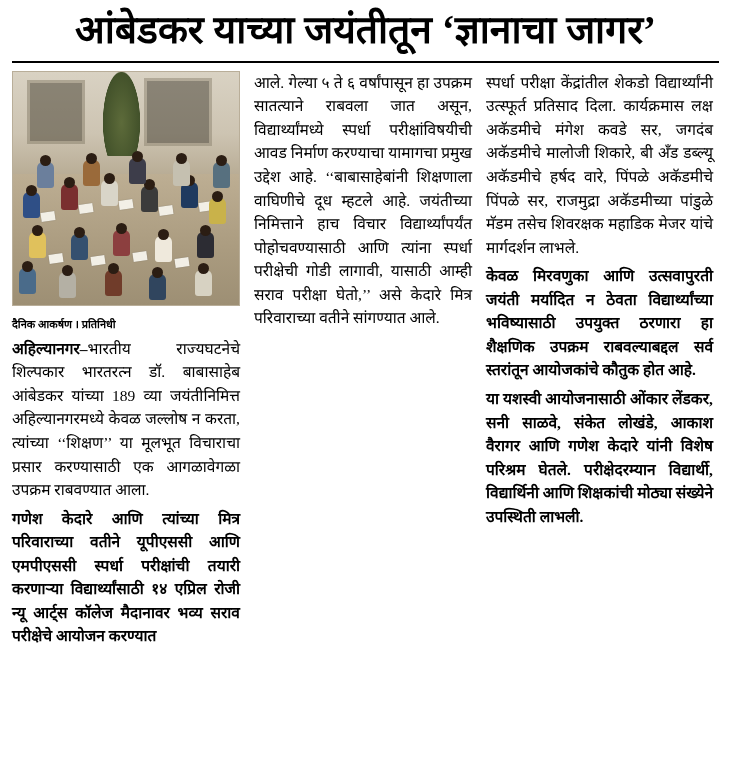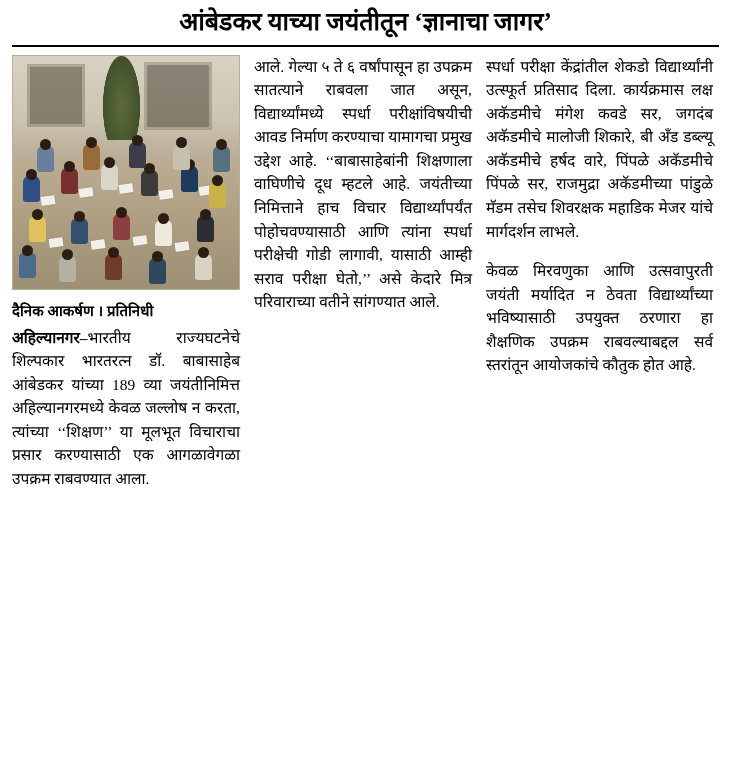--- a/index.html
+++ b/index.html
@@ -17,21 +17,21 @@
     position: relative;
     width: 731px;
     height: 772px;
     box-sizing: border-box;
     padding: 0;
     overflow: hidden;
   }
   .headline {
     font-family: "Liberation Serif", serif;
     font-weight: bold;
-    font-size: 25px;
+    font-size: 39px;
     line-height: 1.15;
     text-align: center;
     padding: 8px 10px 4px 10px;
     letter-spacing: 0px;
   }
   .rule {
     border: none;
     border-top: 2px solid #000;
     margin: 4px 12px 8px 12px;
   }
@@ -127,37 +127,38 @@
     position: absolute;
     width: 14px;
     height: 9px;
     background: #f2efe6;
     transform: rotate(-8deg);
     box-shadow: 0 0 1px rgba(0,0,0,.35);
   }
   .byline {
     font-family: "Liberation Serif", serif;
     font-weight: bold;
-    font-size: 15px;
+    font-size: 11px;
     padding: 10px 0 6px 0;
   }
   .body-text {
     font-family: "Liberation Serif", serif;
     font-size: 15.5px;
     line-height: 1.52;
     text-align: justify;
     text-justify: inter-word;
     hyphens: none;
   }
   .body-text p {
     margin: 0 0 0 0;
     text-indent: 0;
   }
   .body-text p + p {
-    margin-top: 16px;
+    margin-top: 5px;
+    font-weight: bold;
   }
   .lead-in {
     font-weight: bold;
     font-family: Liberation Serif, serif;
   }
   .indent {
     text-indent: 22px;
   }
 </style>
 </head>
@@ -209,30 +210,32 @@
         <div class="person" style="left:70px; top:88px; background:#9a6a3a;"></div>
         <div class="person" style="left:116px; top:86px; background:#3d3d4a;"></div>
         <div class="person" style="left:160px; top:88px; background:#c5c0b0;"></div>
         <div class="person" style="left:200px; top:90px; background:#57707f;"></div>
       </div>
 
       <div class="byline">दैनिक आकर्षण । प्रतिनिधी</div>
 
       <div class="body-text">
         <p><span class="lead-in">अहिल्यानगर–</span><span>भारतीय राज्यघटनेचे शिल्पकार भारतरत्न डॉ. बाबासाहेब आंबेडकर यांच्या 189 व्या जयंतीनिमित्त अहिल्यानगरमध्ये केवळ जल्लोष न करता, त्यांच्या ‘‘शिक्षण’’ या मूलभूत विचाराचा प्रसार करण्यासाठी एक आगळावेगळा उपक्रम राबवण्यात आला.</span></p>
+        <p class="indent">गणेश केदारे आणि त्यांच्या मित्र परिवाराच्या वतीने यूपीएससी आणि एमपीएससी स्पर्धा परीक्षांची तयारी करणाऱ्या विद्यार्थ्यांसाठी १४ एप्रिल रोजी न्यू आर्ट्स कॉलेज मैदानावर भव्य सराव परीक्षेचे आयोजन करण्यात</p>
       </div>
     </div>
 
     <div class="col col-mid">
       <div class="body-text">
         <p>आले. गेल्या ५ ते ६ वर्षांपासून हा उपक्रम सातत्याने राबवला जात असून, विद्यार्थ्यांमध्ये स्पर्धा परीक्षांविषयीची आवड निर्माण करण्याचा यामागचा प्रमुख उद्देश आहे. ‘‘बाबासाहेबांनी शिक्षणाला वाघिणीचे दूध म्हटले आहे. जयंतीच्या निमित्ताने हाच विचार विद्यार्थ्यांपर्यंत पोहोचवण्यासाठी आणि त्यांना स्पर्धा परीक्षेची गोडी लागावी, यासाठी आम्ही सराव परीक्षा घेतो,’’ असे केदारे मित्र परिवाराच्या वतीने सांगण्यात आले.</p>
       </div>
     </div>
 
     <div class="col col-right">
       <div class="body-text">
         <p>स्पर्धा परीक्षा केंद्रांतील शेकडो विद्यार्थ्यांनी उत्स्फूर्त प्रतिसाद दिला. कार्यक्रमास लक्ष अकॅडमीचे मंगेश कवडे सर, जगदंब अकॅडमीचे मालोजी शिकारे, बी अँड डब्ल्यू अकॅडमीचे हर्षद वारे, पिंपळे अकॅडमीचे पिंपळे सर, राजमुद्रा अकॅडमीच्या पांडुळे मॅडम तसेच शिवरक्षक महाडिक मेजर यांचे मार्गदर्शन लाभले.</p>
         <p class="indent">केवळ मिरवणुका आणि उत्सवापुरती जयंती मर्यादित न ठेवता विद्यार्थ्यांच्या भविष्यासाठी उपयुक्त ठरणारा हा शैक्षणिक उपक्रम राबवल्याबद्दल सर्व स्तरांतून आयोजकांचे कौतुक होत आहे.</p>
+        <p class="indent">या यशस्वी आयोजनासाठी ओंकार लेंडकर, सनी साळवे, संकेत लोखंडे, आकाश वैरागर आणि गणेश केदारे यांनी विशेष परिश्रम घेतले. परीक्षेदरम्यान विद्यार्थी, विद्यार्थिनी आणि शिक्षकांची मोठ्या संख्येने उपस्थिती लाभली.</p>
       </div>
     </div>
 
   </div>
 </div>
 
 </body></html>

